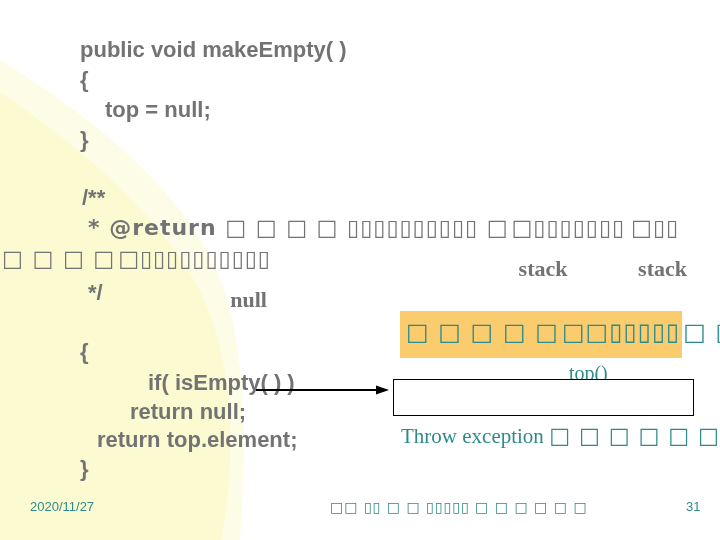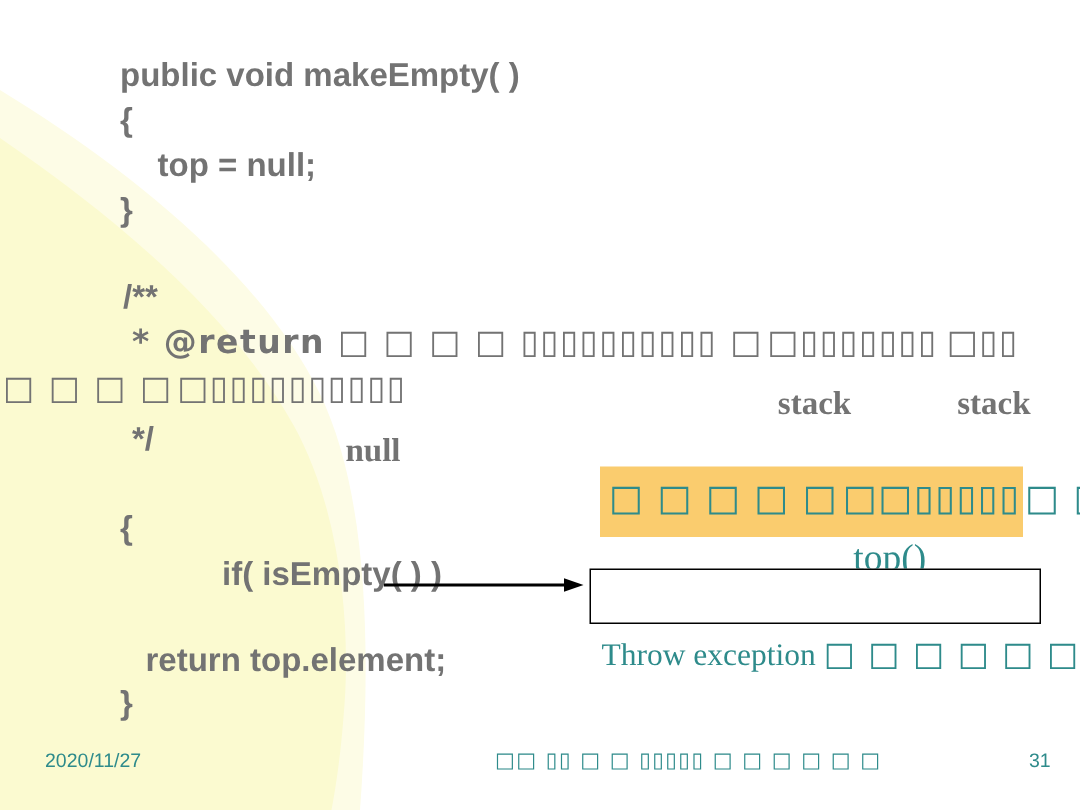--- a/index.html
+++ b/index.html
@@ -28,21 +28,21 @@
   .c2-l4{left:130px;top:400px;}
   .c2-l5{left:97px;top:428px;}
   .c2-l6{left:80px;top:457px;}
   
   .ov{position:relative;display:inline-block;margin:0 3px;}
   .ov .w{position:absolute;top:1px;left:7px;white-space:nowrap;}
   .ov.ov-right .w{left:auto;right:4px;}
   
   .top-highlight{position:absolute;left:400px;top:311px;width:282px;height:47px;background:#FACC6E;}
   .topcall-row{position:absolute;left:406px;top:318px;white-space:nowrap;font-size:24px;line-height:28px;}
-  .topcall-row .w{font-size:25px;}
+  .topcall-row .w{font-size:20px;}
   
   .arrow{position:absolute;left:256px;top:384px;width:134px;height:12px;}
   
   .throw-box{position:absolute;left:393px;top:379px;width:299px;height:35px;border:1px solid #000;background:#fff;}
   .throw-row{position:absolute;left:401px;top:382px;white-space:nowrap;font-size:21px;line-height:28px;}
   .throw-row .boxes{font-size:22px;}
   
   .footer-date{position:absolute;left:30px;top:499px;font-size:13px;}
   .footer-boxes{position:absolute;left:330px;top:499px;font-size:14px;letter-spacing:1px;}
   .footer-page{position:absolute;left:686px;top:499px;font-size:13px;}
@@ -69,20 +69,21 @@
   </div>
 
   <div class="line cm-wrap">
     <span class="boxes">□ □ □ □</span><span class="ov ov-right"><span class="boxes">□▯▯▯▯▯▯▯▯▯▯</span><span class="w serif">null</span></span>
   </div>
 
   <div class="line cm-close">*/</div>
 
   <div class="line c2-l2">{</div>
   <div class="line c2-l3">if( isEmpty( ) )</div>
+  <div class="line c2-l4">return null;</div>
   <div class="line c2-l5">return top.element;</div>
   <div class="line c2-l6">}</div>
 
   <div class="top-highlight"></div>
   <div class="topcall-row">
     <span class="boxes">□ □ □ □ □</span><span class="ov"><span class="boxes">□□▯▯▯▯▯</span><span class="w serif">top()</span></span><span class="boxes">□ □ □</span>
   </div>
 
   <svg class="arrow" viewBox="0 0 134 12" xmlns="http://www.w3.org/2000/svg">
     <line x1="0" y1="6" x2="123" y2="6" stroke="#000" stroke-width="2"></line>

